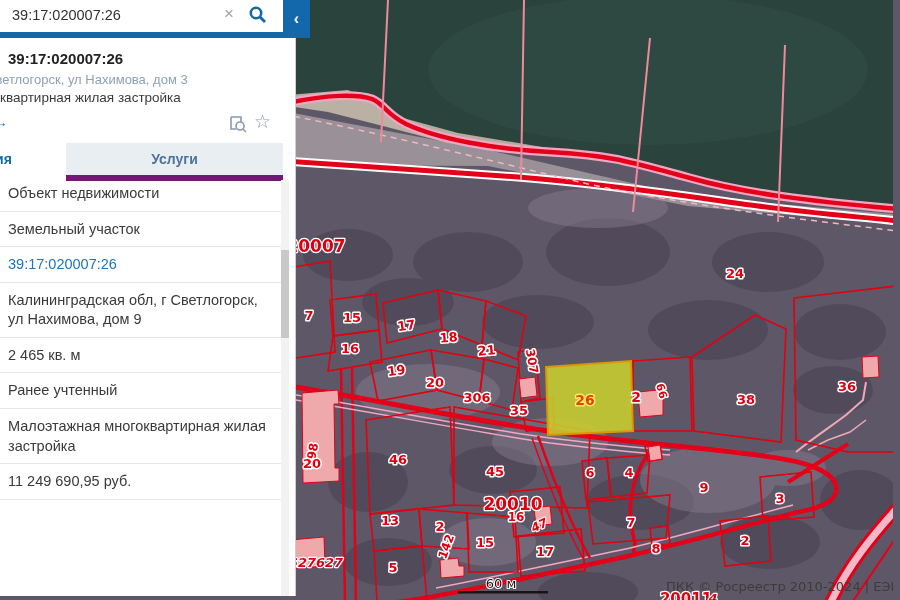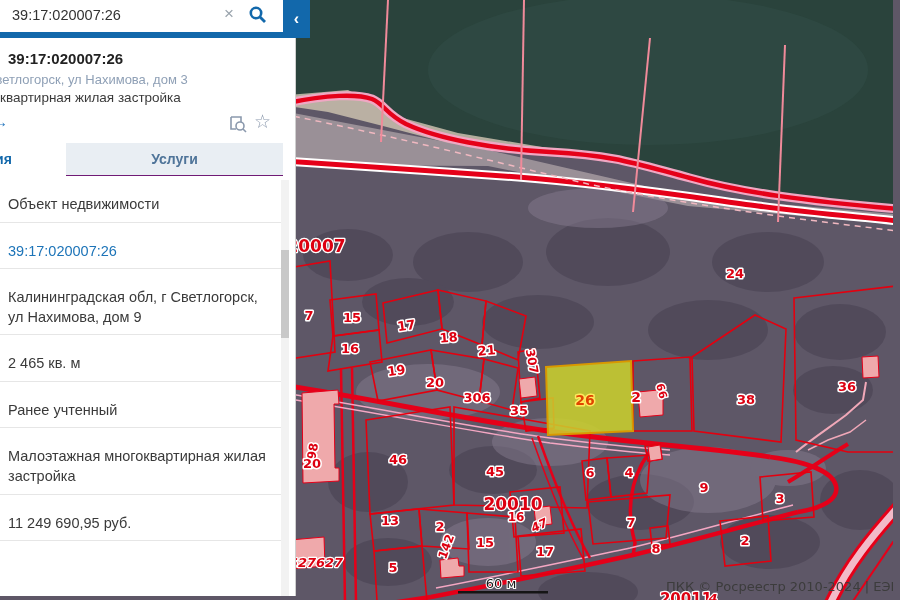--- a/index.html
+++ b/index.html
@@ -35,24 +35,24 @@
   .head-cat{margin:3px 0 0 -128px;padding-left:2px;font-size:13.5px;color:#3a3a3a;white-space:nowrap;}
   .icon-row{position:absolute;left:0;top:110px;width:283px;height:30px;}
   .arrow-frag{position:absolute;left:-7px;top:3px;color:#2e7cc1;font-size:15px;}
   .doc-search{position:absolute;left:228px;top:4px;}
   .star{position:absolute;left:254px;top:0px;font-size:19px;color:#8b99ad;}
   .tabs{position:absolute;left:0;top:143px;width:295px;height:33px;}
   .tab1{position:absolute;left:0;top:0;width:66px;height:33px;background:#fff;overflow:hidden;}
   .tab1 span{display:block;margin-left:-79px;line-height:33px;font-size:14px;font-weight:bold;
              color:#1268ab;white-space:nowrap;}
   .tab2{position:absolute;left:66px;top:0;width:217px;height:32px;background:#e9eef3;
-        border-bottom:1px solid #701a75;text-align:center;line-height:33px;
+        border-bottom:6px solid #701a75;text-align:center;line-height:33px;
         font-size:14px;font-weight:bold;color:#4f7499;cursor:pointer;}
   .rows{position:absolute;left:0;top:176px;width:281px;}
-  .row{padding:19px 10px 7px 8px;font-size:14.5px;line-height:1.35;color:#3a3a3a;
+  .row{padding:8px 10px 7px 8px;font-size:14.5px;line-height:1.35;color:#3a3a3a;
        border-bottom:1px solid #e6e6e6;}
   .row.link{color:#1d74b8;cursor:pointer;}
   .sb-track{position:absolute;left:281px;top:180px;width:8px;height:420px;background:#f2f2f2;}
   .sb-thumb{position:absolute;left:281px;top:250px;width:8px;height:88px;background:#c8c8c8;}
 </style>
 </head>
 <body>
 
 <div class="app">
 
@@ -275,20 +275,21 @@
 
     <div class="tabs">
       <div class="tab1">
         <span>Информация</span>
       </div>
       <div class="tab2">Услуги</div>
     </div>
 
     <div class="rows" id="info-rows">
         <div class="row">Объект недвижимости</div>
+        <div class="row">Земельный участок</div>
         <div class="row link">39:17:020007:26</div>
         <div class="row">Калининградская обл, г Светлогорск, ул Нахимова, дом 9</div>
         <div class="row">2 465 кв. м</div>
         <div class="row">Ранее учтенный</div>
         <div class="row">Малоэтажная многоквартирная жилая застройка</div>
         <div class="row">11 249 690,95 руб.</div>
       </div>
 
     <div class="sb-track"></div>
     <div class="sb-thumb"></div>

